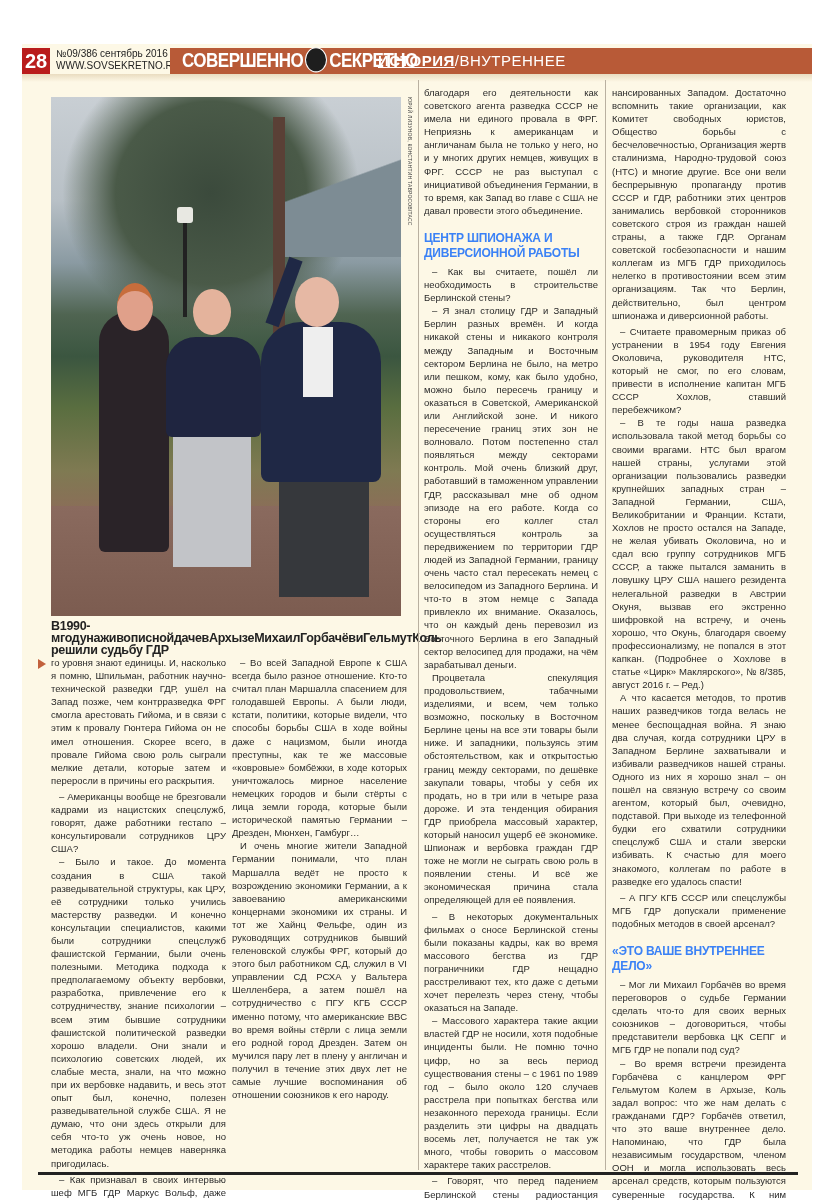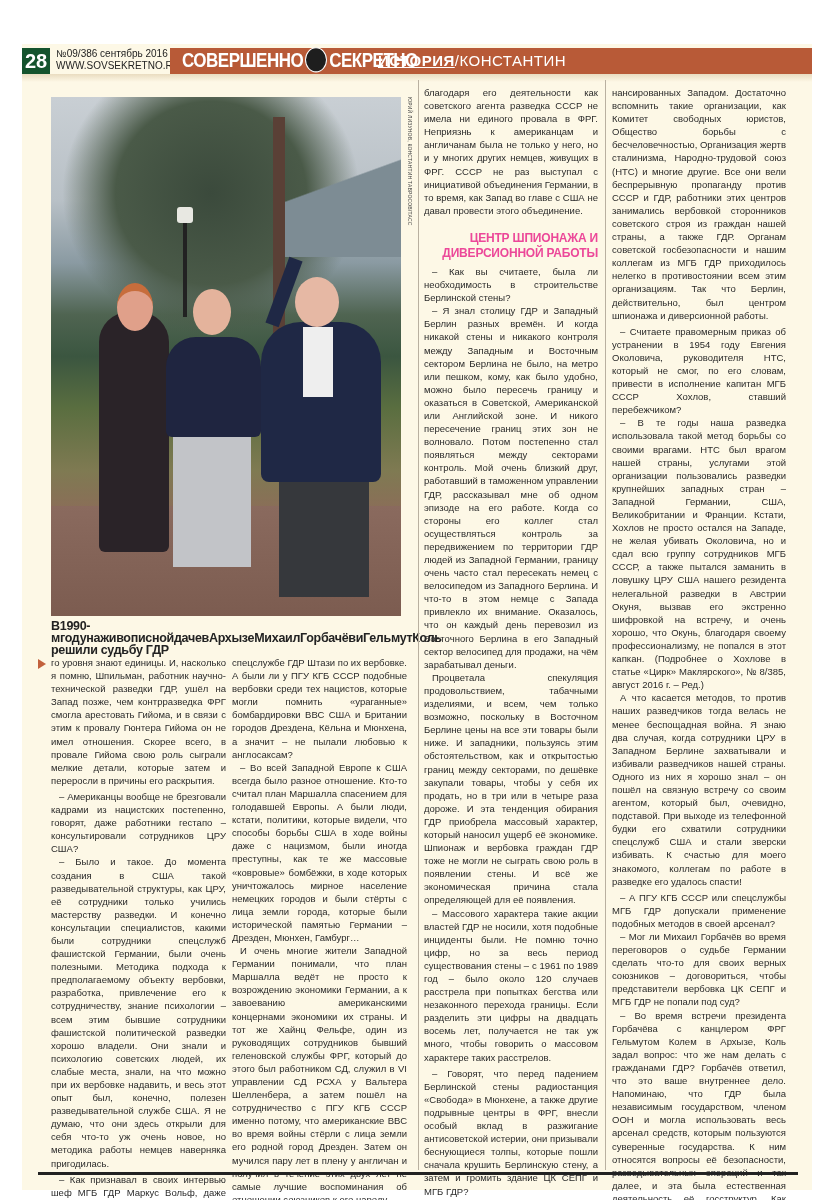--- a/index.html
+++ b/index.html
@@ -1,21 +1,21 @@
 <!DOCTYPE html>
 <html><head>
 <meta charset="utf-8">
 <style>
   html,body{margin:0;padding:0;background:#ffffff;}
   body{width:826px;height:1200px;position:relative;overflow:hidden;font-family:"Liberation Sans",sans-serif;}
   .page{position:absolute;left:0;top:0;width:826px;height:1200px;background:#ffffff;}
   .sheet{position:absolute;left:22px;top:44px;width:790px;height:1146px;background:#fdf8e6;}
   
   .hdr{position:absolute;left:22px;top:44px;width:790px;height:30px;}
-  .pgnum{position:absolute;left:0;top:4px;width:28px;height:26px;background:#14532d;color:#fff;font-weight:bold;font-size:20px;line-height:26px;text-align:center;}
+  .pgnum{position:absolute;left:0;top:4px;width:28px;height:26px;background:#b91c1c;color:#fff;font-weight:bold;font-size:20px;line-height:26px;text-align:center;}
   .issue{position:absolute;left:34px;top:4px;width:110px;height:26px;font-size:10px;line-height:12px;color:#222;}
   .issue div{white-space:nowrap;}
   .band{position:absolute;left:148px;top:4px;width:642px;height:26px;background:#b85a37;}
   .logo{position:absolute;left:160px;top:4px;height:26px;line-height:26px;color:#fff;font-weight:bold;font-size:17px;font-family:"Liberation Sans",sans-serif;letter-spacing:-0.5px;transform:scaleY(1.15);white-space:nowrap;}
   .logo .emb{display:inline-block;width:20px;height:20px;border-radius:50%;background:#1e1e1e;border:1px solid #fff;vertical-align:middle;margin:0 2px;position:relative;top:-2px;}
   .section{position:absolute;left:356px;top:4px;height:26px;line-height:26px;color:#fff;font-size:15px;letter-spacing:0.5px;white-space:nowrap;}
   .section b{font-weight:bold;text-decoration:underline;}
   .torn{position:absolute;left:0;top:30px;width:790px;height:8px;background:linear-gradient(#e9dcc0,#fdf8e6);}
   
   .photo{position:absolute;left:51px;top:97px;width:350px;height:519px;overflow:hidden;
@@ -38,21 +38,21 @@
   .photo .p3head{position:absolute;left:244px;top:180px;width:44px;height:50px;background:#e6b8a4;border-radius:50%;}
   .photo .arm{position:absolute;left:226px;top:160px;width:14px;height:70px;background:#1f2845;transform:rotate(20deg);}
   .credit{position:absolute;left:403px;top:97px;width:10px;height:140px;}
   .credit span{position:absolute;left:0;top:0;transform-origin:0 0;transform:rotate(90deg) translate(0,-10px);font-size:5px;color:#444;white-space:nowrap;letter-spacing:0.2px;}
   .caption{position:absolute;left:51px;top:620px;width:360px;font-size:12.5px;line-height:12px;color:#222;font-weight:bold;letter-spacing:-0.3px;}
   
   .col{position:absolute;font-size:9.5px;line-height:13.1px;color:#2a2a2a;text-align:justify;}
   .col p{margin:0 0 0 0;}
   .col p.ind{text-indent:8px;}
   .col p.gap{margin-top:3px;}
-  .col h3{margin:0 0 4px 0;font-size:12px;line-height:15px;font-weight:bold;color:#ec4899;letter-spacing:-0.2px;text-align:right;}
+  .col h3{margin:0 0 4px 0;font-size:12px;line-height:15px;font-weight:bold;color:#3b82f6;letter-spacing:-0.2px;text-align:left;}
   .c1{left:51px;top:656px;width:175px;}
   .c2{left:232px;top:656px;width:175px;}
   .c3{left:424px;top:86px;width:174px;}
   .c4{left:612px;top:86px;width:174px;}
   .arrow{position:absolute;left:38px;top:659px;width:0;height:0;border-top:5px solid transparent;border-bottom:5px solid transparent;border-left:8px solid #c2613d;}
   .vrule{position:absolute;top:80px;width:1px;height:1090px;background:#b9b0a0;}
   .bottomrule{position:absolute;left:38px;top:1172px;width:760px;height:3px;background:#222;}
 </style>
 </head>
 <body>
@@ -64,21 +64,21 @@
     <div class="pgnum">28</div>
     <div class="issue">
       <div>№09/386  сентябрь 2016</div>
       <div>WWW.SOVSEKRETNO.RU</div>
     </div>
     <div class="band"></div>
     <div class="logo">
       <span>СОВЕРШЕННО</span><span class="emb"></span><span>СЕКРЕТНО</span>
     </div>
     <div class="section">
-      <b>ИСТОРИЯ</b><span>/</span><span>КОНСТАНТИН</span>
+      <b>ИСТОРИЯ</b><span>/</span><span>ВНУТРЕННЕЕ</span>
     </div>
     <div class="torn"></div>
   </div>
 
   <div class="photo">
     <div class="tree"></div>
     <div class="mount"></div>
     <div class="trunk"></div>
     <div class="lamp"></div>
     <div class="lamphead"></div>
@@ -100,47 +100,48 @@
     </div>
   <div class="caption">В1990-мгодунаживописнойдачевАрхызеМихаилГорбачёвиГельмутКоль решили судьбу ГДР</div>
 
   <div class="vrule" style="left:418px"></div>
   <div class="vrule" style="left:605px"></div>
 
   <div class="arrow"></div>
 
   <div class="col c1">
     <p>го уровня знают единицы. И, насколько я помню, Шпильман, работник научно-технической разведки ГДР, ушёл на Запад позже, чем контрразведка ФРГ смогла арестовать Гийома, и в связи с этим к провалу Гюнтера Гийома он не имел отношения. Скорее всего, в провале Гийома свою роль сыграли мелкие детали, которые затем и переросли в причины его раскрытия.</p>
-    <p class="ind gap">– Американцы вообще не брезговали кадрами из нацистских постепенно, говорят, даже работники гестапо – консультировали сотрудников ЦРУ США?</p>
+    <p class="ind gap">– Американцы вообще не брезговали кадрами из нацистских спецслужб, говорят, даже работники гестапо – консультировали сотрудников ЦРУ США?</p>
     <p class="ind">– Было и такое. До момента создания в США такой разведывательной структуры, как ЦРУ, её сотрудники только учились мастерству разведки. И конечно консультации специалистов, какими были сотрудники спецслужб фашистской Германии, были очень полезными. Методика подхода к предполагаемому объекту вербовки, разработка, привлечение его к сотрудничеству, знание психологии – всем этим бывшие сотрудники фашистской политической разведки хорошо владели. Они знали и психологию советских людей, их слабые места, знали, на что можно при их вербовке надавить, и весь этот опыт был, конечно, полезен разведывательной службе США. Я не думаю, что они здесь открыли для себя что-то уж очень новое, но методика работы немцев наверняка пригодилась.</p>
     <p class="ind gap">– Как признавал в своих интервью шеф МГБ ГДР Маркус Вольф, даже бывшие высокопоставленные сотрудники СД и СС винили США и Англию в расколе единой Германии, что, в свою очередь, облегчило задачи</p>
   </div>
 
   <div class="col c2">
-    <p>спецслужбе ГДР Штази по их вербовке. А были ли у ПГУ КГБ СССР подобные вербовки среди тех нацистов, которые могли помнить «ураганные» бомбардировки ВВС США и Британии городов Дрездена, Кёльна и Мюнхена, а значит – не пылали любовью к англосаксам?</p>
     <p class="ind">– Во всей Западной Европе к США всегда было разное отношение. Кто-то считал план Маршалла спасением для голодавшей Европы. А были люди, кстати, политики, которые видели, что способы борьбы США в ходе войны даже с нацизмом, были иногда преступны, как те же массовые «ковровые» бомбёжки, в ходе которых уничтожалось мирное население немецких городов и были стёрты с лица земли города, которые были исторической памятью Германии – Дрезден, Мюнхен, Гамбург…</p>
     <p class="ind">И очень многие жители Западной Германии понимали, что план Маршалла ведёт не просто к возрождению экономики Германии, а к завоеванию американскими концернами экономики их страны. И тот же Хайнц Фельфе, один из руководящих сотрудников бывший геленовской службы ФРГ, который до этого был работником СД, служил в VI управлении СД РСХА у Вальтера Шелленбера, а затем пошёл на сотрудничество с ПГУ КГБ СССР именно потому, что американские ВВС во время войны стёрли с лица земли его родной город Дрезден. Затем он мучился пару лет в плену у англичан и получил в течение этих двух лет не самые лучшие воспоминания об отношении союзников к его народу.</p>
 
   </div>
 
   <div class="col c3">
     <p>благодаря его деятельности как советского агента разведка СССР не имела ни единого провала в ФРГ. Неприязнь к американцам и англичанам была не только у него, но и у многих других немцев, живущих в ФРГ. СССР не раз выступал с инициативой объединения Германии, в то время, как Запад во главе с США не давал провести этого объединение.</p>
     <h3 style="margin-top:14px">ЦЕНТР ШПИОНАЖА И ДИВЕРСИОННОЙ РАБОТЫ</h3>
-    <p class="ind">– Как вы считаете, была ли необходимость в строительстве Берлинской стены?</p>
+    <p class="ind">– Как вы считаете, пошёл ли необходимость в строительстве Берлинской стены?</p>
     <p class="ind">– Я знал столицу ГДР и Западный Берлин разных времён. И когда никакой стены и никакого контроля между Западным и Восточным сектором Берлина не было, на метро или пешком, кому, как было удобно, можно было пересечь границу и оказаться в Советской, Американской или Английской зоне. И никого пересечение границ этих зон не волновало. Потом постепенно стал появляться между секторами контроль. Мой очень близкий друг, работавший в таможенном управлении ГДР, рассказывал мне об одном эпизоде на его работе. Когда со стороны его коллег стал осуществляться контроль за передвижением по территории ГДР людей из Западной Германии, границу очень часто стал пересекать немец с велосипедом из Западного Берлина. И что-то в этом немце с Запада привлекло их внимание. Оказалось, что он каждый день перевозил из Восточного Берлина в его Западный сектор велосипед для продажи, на чём зарабатывал деньги.</p>
     <p class="ind">Процветала спекуляция продовольствием, табачными изделиями, и всем, чем только возможно, поскольку в Восточном Берлине цены на все эти товары были ниже. И западники, пользуясь этим обстоятельством, как и открытостью границ между секторами, по дешёвке закупали товары, чтобы у себя их продать, но в три или в четыре раза дороже. И эта тенденция обирания ГДР приобрела массовый характер, который наносил ущерб её экономике. Шпионаж и вербовка граждан ГДР тоже не могли не сыграть свою роль в появлении стены. И всё же экономическая причина стала определяющей для её появления.</p>
+    <p class="ind gap">– В некоторых документальных фильмах о сносе Берлинской стены были показаны кадры, как во время массового бегства из ГДР пограничники ГДР нещадно расстреливают тех, кто даже с детьми хочет перелезть через стену, чтобы оказаться на Западе.</p>
     <p class="ind">– Массового характера такие акции властей ГДР не носили, хотя подобные инциденты были. Не помню точно цифр, но за весь период существования стены – с 1961 по 1989 год – было около 120 случаев расстрела при попытках бегства или незаконного перехода границы. Если разделить эти цифры на двадцать восемь лет, получается не так уж много, чтобы говорить о массовом характере таких расстрелов.</p>
     <p class="ind gap">– Говорят, что перед падением Берлинской стены радиостанция «Свобода» в Мюнхене, а также другие подрывные центры в ФРГ, внесли особый вклад в разжигание антисоветской истерии, они призывали беснующиеся толпы, которые пошли сначала крушить Берлинскую стену, а затем и громить здание ЦК СЕПГ и МГБ ГДР?</p>
 
   </div>
 
   <div class="col c4">
     <p>нансированных Западом. Достаточно вспомнить такие организации, как Комитет свободных юристов, Общество борьбы с бесчеловечностью, Организация жертв сталинизма, Народно-трудовой союз (НТС) и многие другие. Все они вели беспрерывную пропаганду против СССР и ГДР, работники этих центров занимались вербовкой сторонников советского строя из граждан нашей страны, а также ГДР. Органам советской госбезопасности и нашим коллегам из МГБ ГДР приходилось нелегко в противостоянии всем этим организациям. Так что Берлин, действительно, был центром шпионажа и диверсионной работы.</p>
     <p class="ind gap">– Считаете правомерным приказ об устранении в 1954 году Евгения Околовича, руководителя НТС, который не смог, по его словам, привести в исполнение капитан МГБ СССР Хохлов, ставший перебежчиком?</p>
     <p class="ind">– В те годы наша разведка использовала такой метод борьбы со своими врагами. НТС был врагом нашей страны, услугами этой организации пользовались разведки крупнейших западных стран – Западной Германии, США, Великобритании и Франции. Кстати, Хохлов не просто остался на Западе, не желая убивать Околовича, но и сдал всю группу сотрудников МГБ СССР, а также пытался заманить в ловушку ЦРУ США нашего резидента нелегальной разведки в Австрии Окуня, вызвав его экстренно шифровкой на встречу, и очень хорошо, что Окунь, благодаря своему профессионализму, не попался в этот капкан. (Подробнее о Хохлове в статье «Цирк» Маклярского», № 8/385, август 2016 г. – Ред.)</p>
     <p class="ind">А что касается методов, то против наших разведчиков тогда велась не менее беспощадная война. Я знаю два случая, когда сотрудники ЦРУ в Западном Берлине захватывали и избивали разведчиков нашей страны. Одного из них я хорошо знал – он пошёл на связную встречу со своим агентом, который был, очевидно, подставой. При выходе из телефонной будки его схватили сотрудники спецслужб США и стали зверски избивать. К счастью для моего знакомого, коллегам по работе в разведке его удалось спасти!</p>
     <p class="ind gap">– А ПГУ КГБ СССР или спецслужбы МГБ ГДР допускали применение подобных методов в своей арсенал?</p>
+    <h3 style="margin-top:14px">«ЭТО ВАШЕ ВНУТРЕННЕЕ ДЕЛО»</h3>
     <p class="ind">– Мог ли Михаил Горбачёв во время переговоров о судьбе Германии сделать что-то для своих верных союзников – договориться, чтобы представители вербовка ЦК СЕПГ и МГБ ГДР не попали под суд?</p>
     <p class="ind">– Во время встречи президента Горбачёва с канцлером ФРГ Гельмутом Колем в Архызе, Коль задал вопрос: что же нам делать с гражданами ГДР? Горбачёв ответил, что это ваше внутреннее дело. Напоминаю, что ГДР была независимым государством, членом ООН и могла использовать весь арсенал средств, которым пользуются суверенные государства. К ним относятся вопросы её безопасности, разведывательных операций и так далее, и эта была естественная деятельность её госструктур. Как можно было при объединении ГДР и ФРГ в единую Германию рассматривать этих граждан Германской Демократической Республики как преступников, работавших против своего соседнего государства – ФРГ? Это же абсурд! Работники аппарата СЕПГ, и политические деяте-</p>
   </div>
 
   <div class="bottomrule"></div>
 </div>
 
 </body></html>

